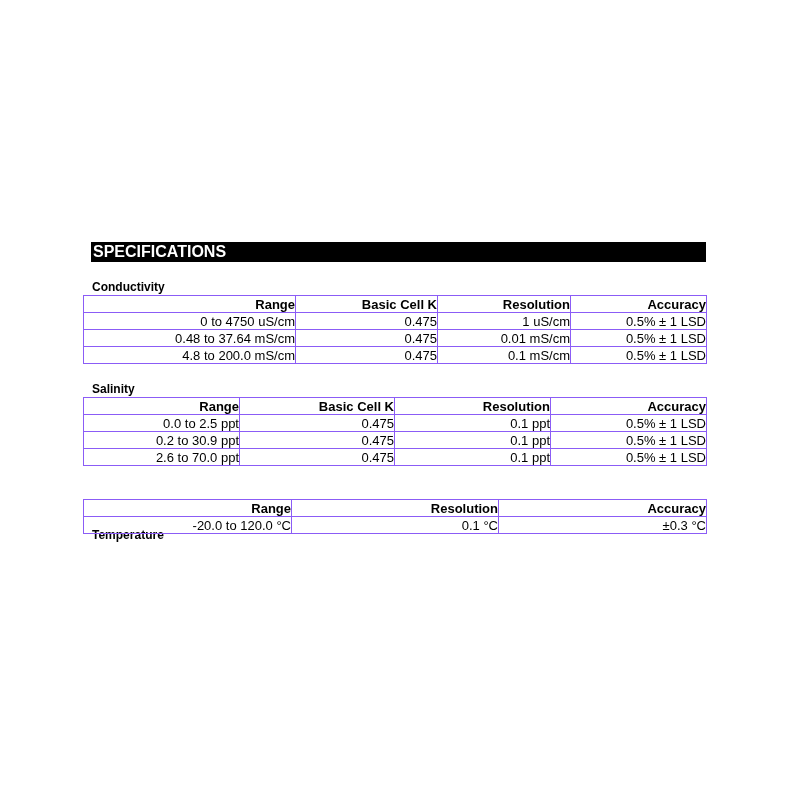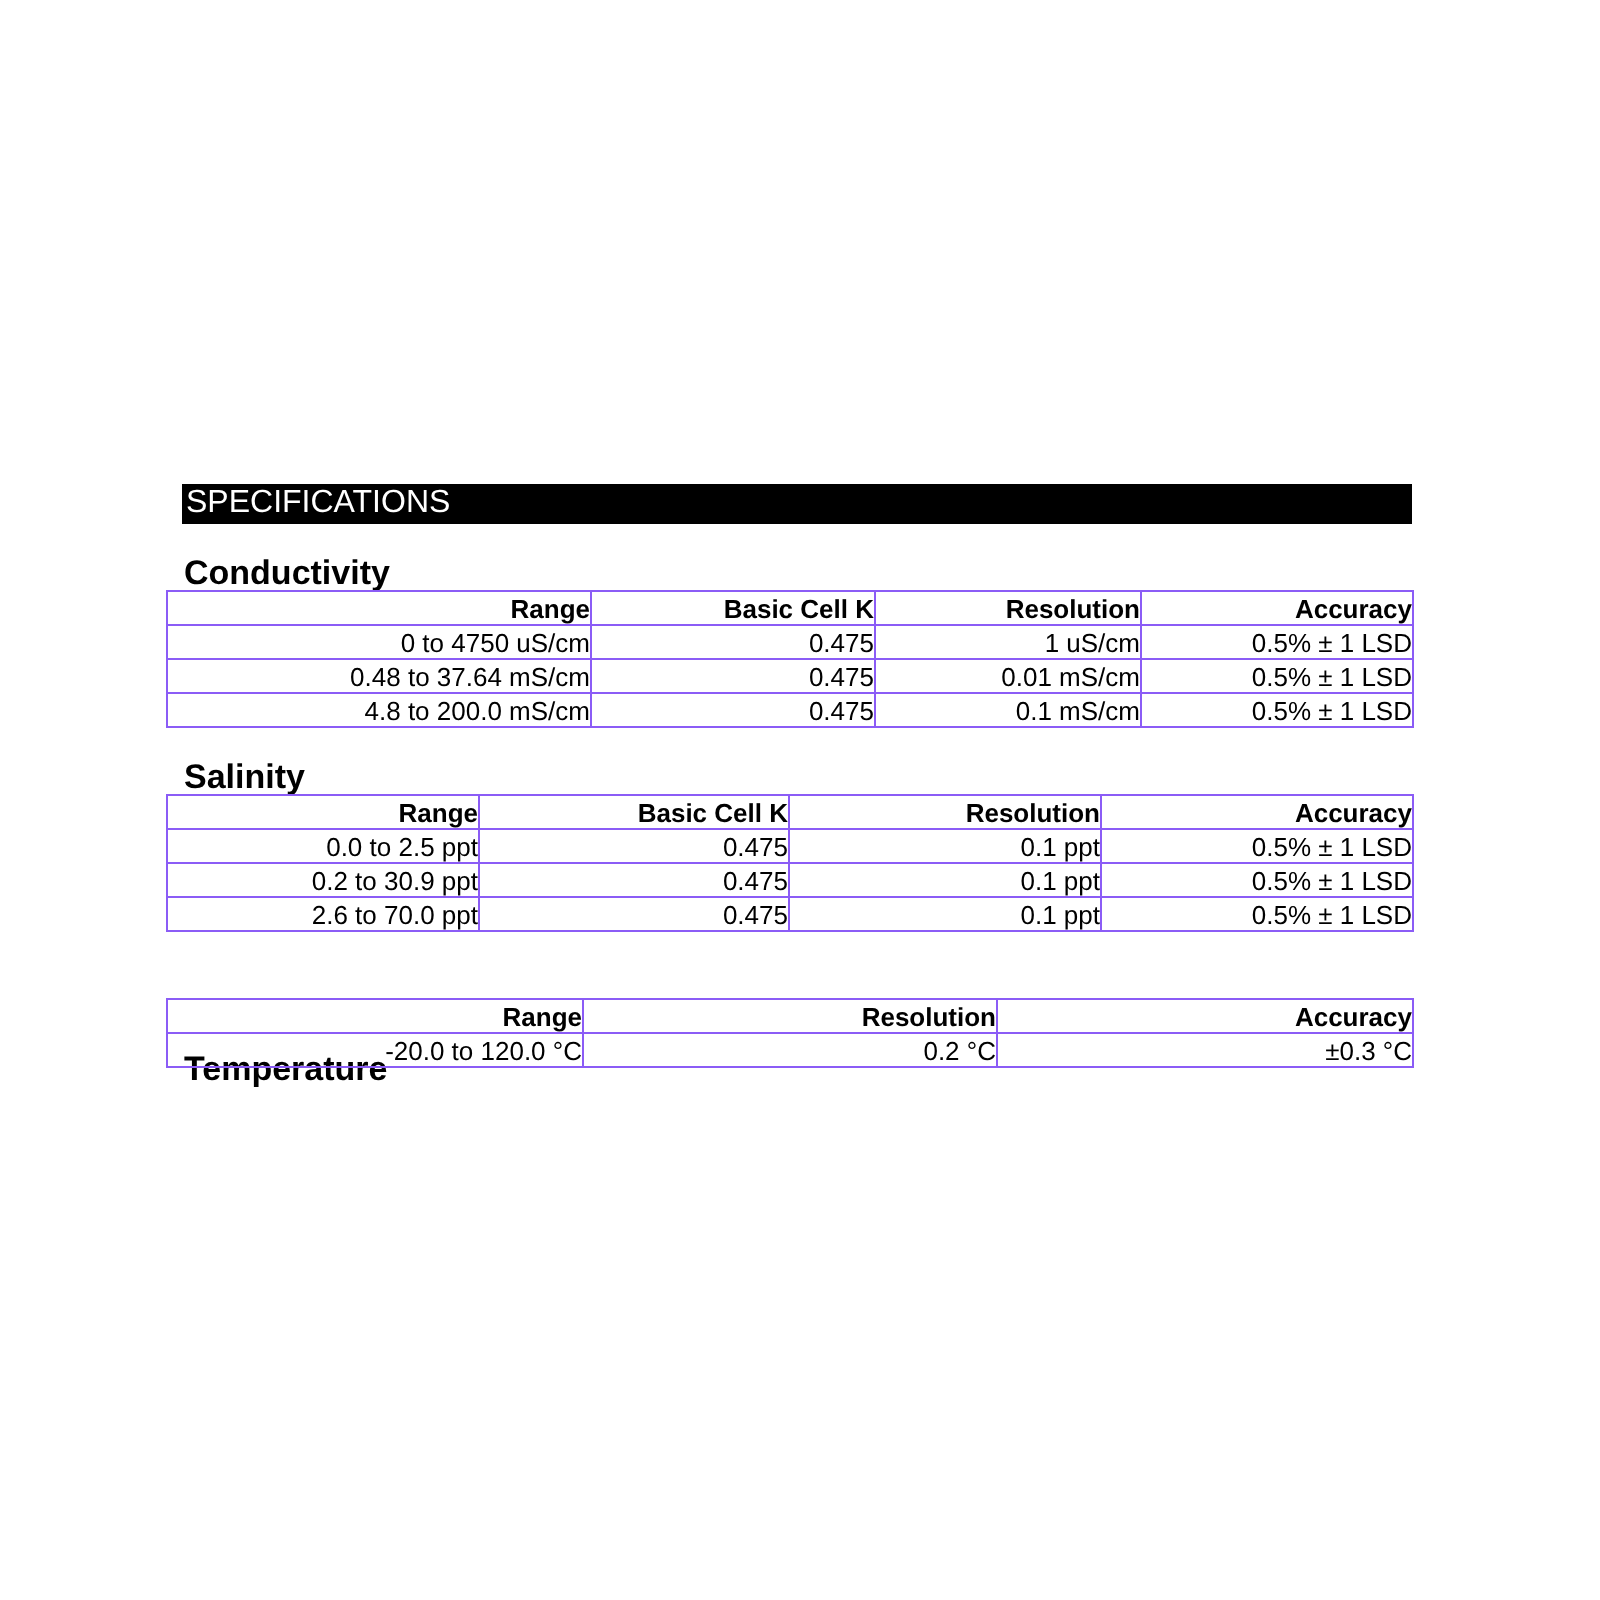--- a/index.html
+++ b/index.html
@@ -1,18 +1,18 @@
 <!DOCTYPE html>
 <html><head>
   <meta charset="utf-8">
   <style>
     html, body { margin:0; padding:0; background:#ffffff; }
     body { width:800px; height:800px; position:relative; font-family:"Liberation Sans", sans-serif; color:#000; }
-    .banner { position:absolute; left:91px; top:242px; width:615px; height:20px; background:#000; color:#fff; font-weight:normal; font-size:16px; line-height:20px; padding-left:2px; box-sizing:border-box; }
-    .section-title { position:absolute; left:92px; font-weight:bold; font-size:17px; line-height:14px; }
+    .banner { position:absolute; left:91px; top:242px; width:615px; height:20px; background:#000; color:#fff; font-weight:bold; font-size:16px; line-height:20px; padding-left:2px; box-sizing:border-box; }
+    .section-title { position:absolute; left:92px; font-weight:bold; font-size:12px; line-height:14px; }
     table.spec { position:absolute; left:83px; width:623px; border-collapse:collapse; table-layout:fixed; font-size:13px; }
     table.spec th, table.spec td { border:1px solid #8b5cf6; text-align:right; padding:0; height:16px; line-height:15px; }
     table.spec th { font-weight:bold; }
   </style>
 </head>
 <body>
 
 <div class="banner">SPECIFICATIONS</div>
 
 <div class="section-title" style="top:280px;">Conductivity</div>
@@ -95,17 +95,17 @@
       <col style="width:208px">
     </colgroup>
   <tbody>
       <tr>
     <th>Range</th>
     <th>Resolution</th>
     <th>Accuracy</th>
   </tr>
   <tr>
     <td>-20.0 to 120.0 °C</td>
-    <td>0.2 °C</td>
+    <td>0.1 °C</td>
     <td>±0.3 °C</td>
   </tr>
 </tbody>
   </table>
 
 </body></html>

